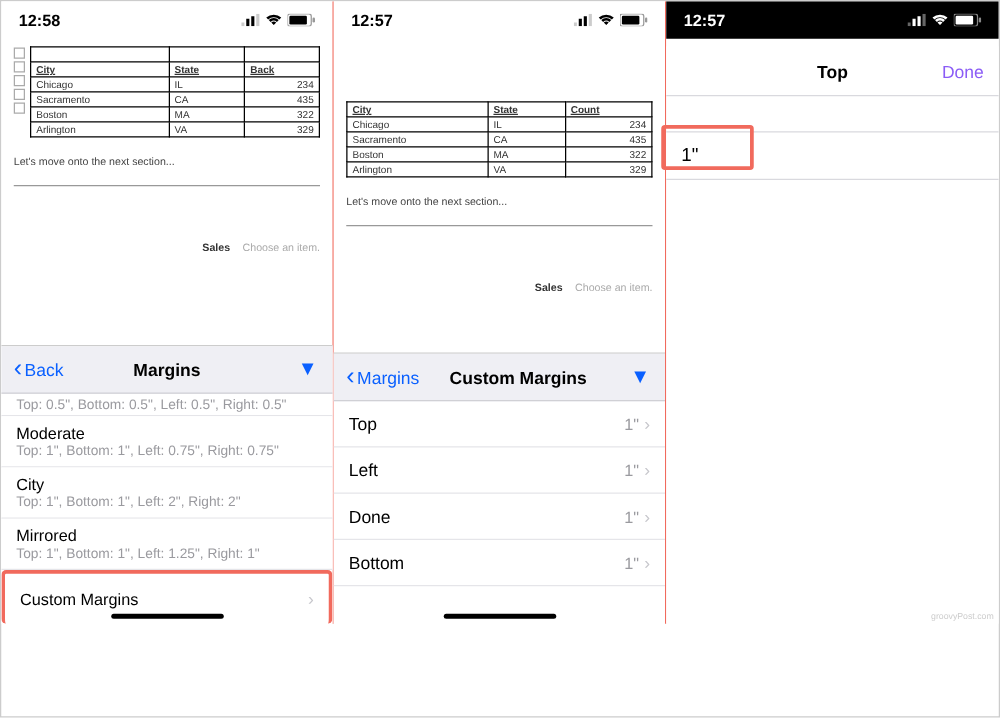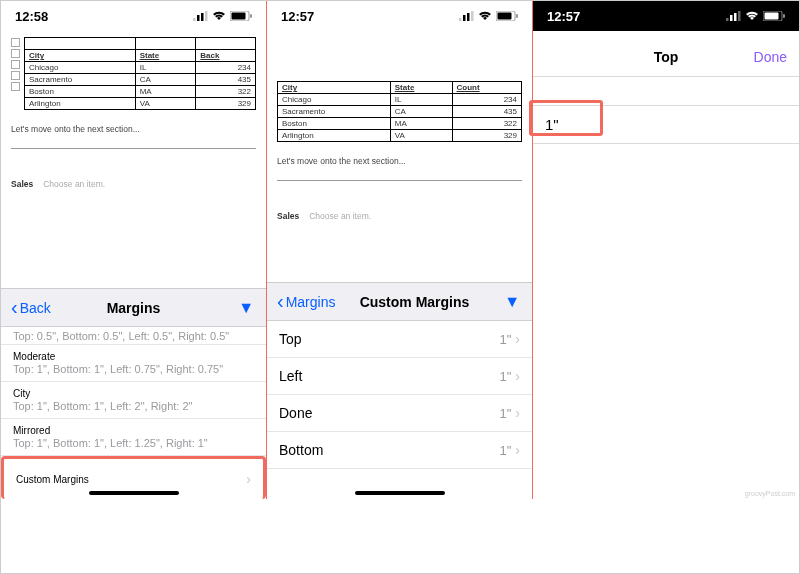--- a/index.html
+++ b/index.html
@@ -61,21 +61,21 @@
     text-align: left;
     height: 12px;
   }
   .tbl td.num { text-align: right; }
   .tbl th { font-weight: 600; text-decoration: underline; }
   .checks { display: flex; align-items: flex-start; }
   .checkcol { display: flex; flex-direction: column; gap: 2px; margin-right: 4px; padding-top:1px; }
   .ck { width: 9px; height: 9px; border: 1px solid #aaa; background: #fff; }
   .hr { border: none; border-top: 1px solid #999; margin: 14px 0 10px 0; }
   .para { margin: 14px 0; font-size: 8.5px; color: #444; }
-  .sales { display: flex; gap: 10px; font-size: 8.5px; margin-top: 30px; }
+  .sales { display: flex; gap: 10px; font-size: 8.5px; margin-top: 44px; justify-content: flex-end; }
   .sales .lbl { font-weight: 600; color: #333; }
   .sales .val { color: #aaa; }
 
   
   .sheet {
     position: absolute;
     left: 0; right: 0; bottom: 0;
     background: #fff;
     border-top: 1px solid #ccc;
   }
@@ -99,21 +99,21 @@
     font-size: 14px; font-weight: 600; color: #000; pointer-events: none;
     padding-left: 30px;
   }
   .sheet-hdr .dd { position: absolute; right: 12px; color: #0a60ff; font-size: 16px; }
 
   .margin-list .row {
     padding: 6px 12px 6px 12px;
     border-bottom: 1px solid #e5e5e9;
     background: #fff;
   }
-  .margin-list .name { font-size: 10px; color: #000; }
+  .margin-list .name { font-size: 13px; color: #000; }
   .margin-list .desc { font-size: 11px; color: #9a9a9f; margin-top:1px; }
   .margin-list .row.crow {
     padding: 12px;
     display: flex;
     justify-content: space-between;
     align-items: center;
     border-bottom: none;
   }
   .hl-box {
     border: 3px solid #f16a5d;

